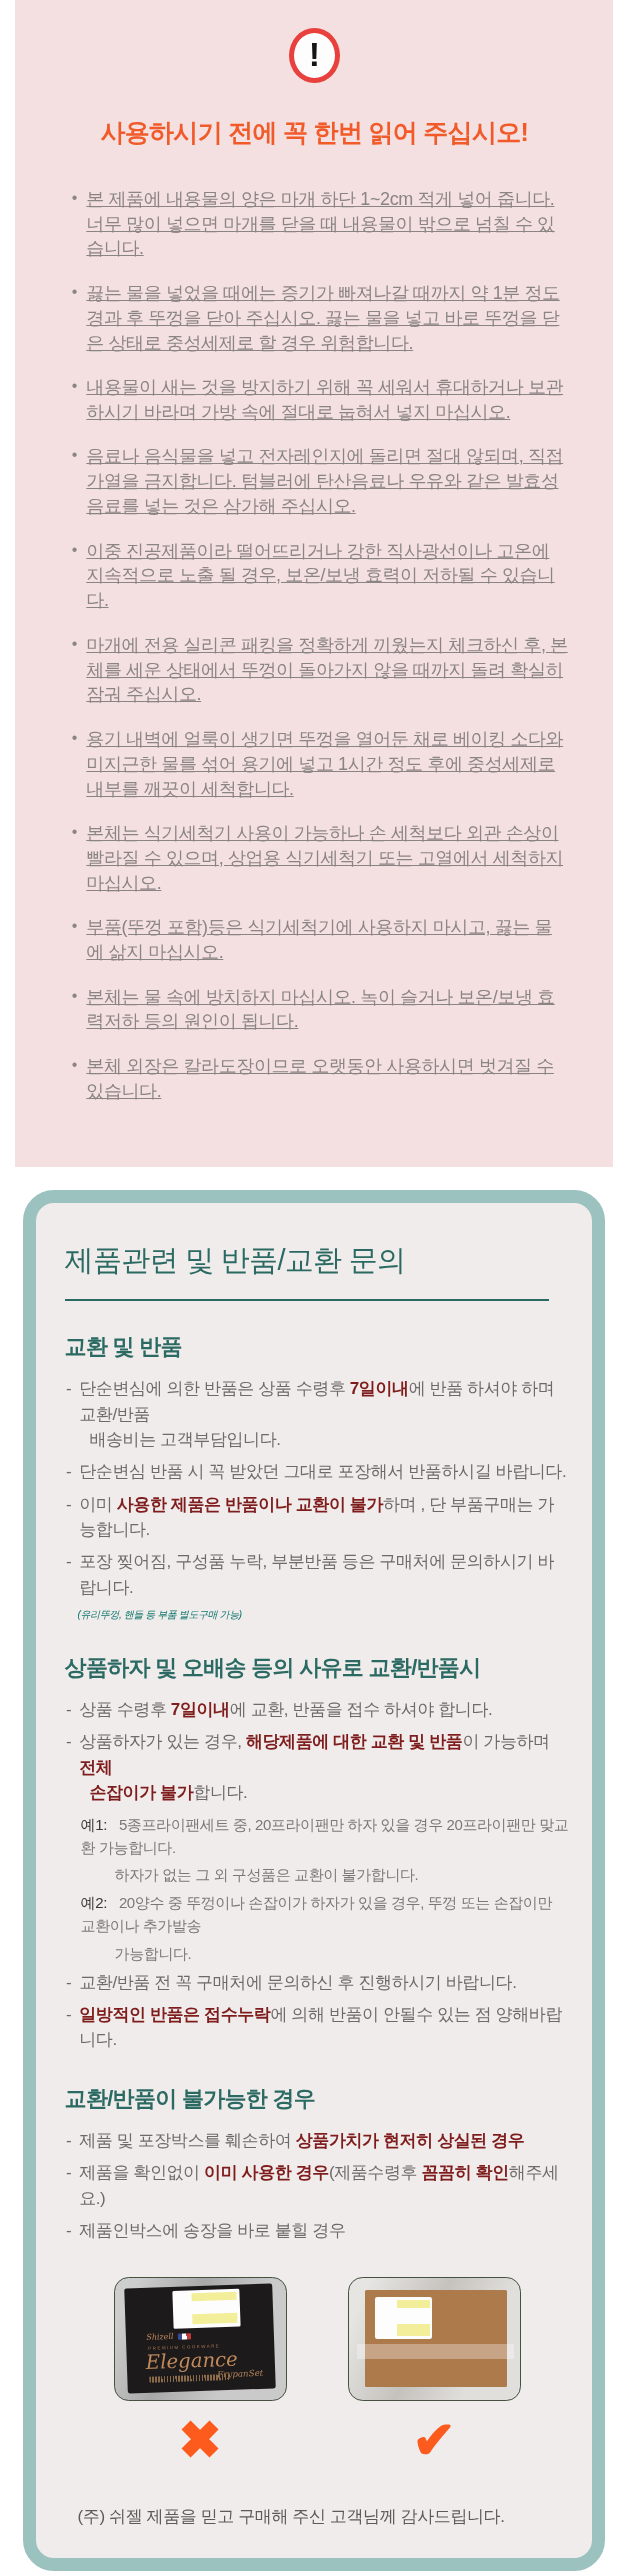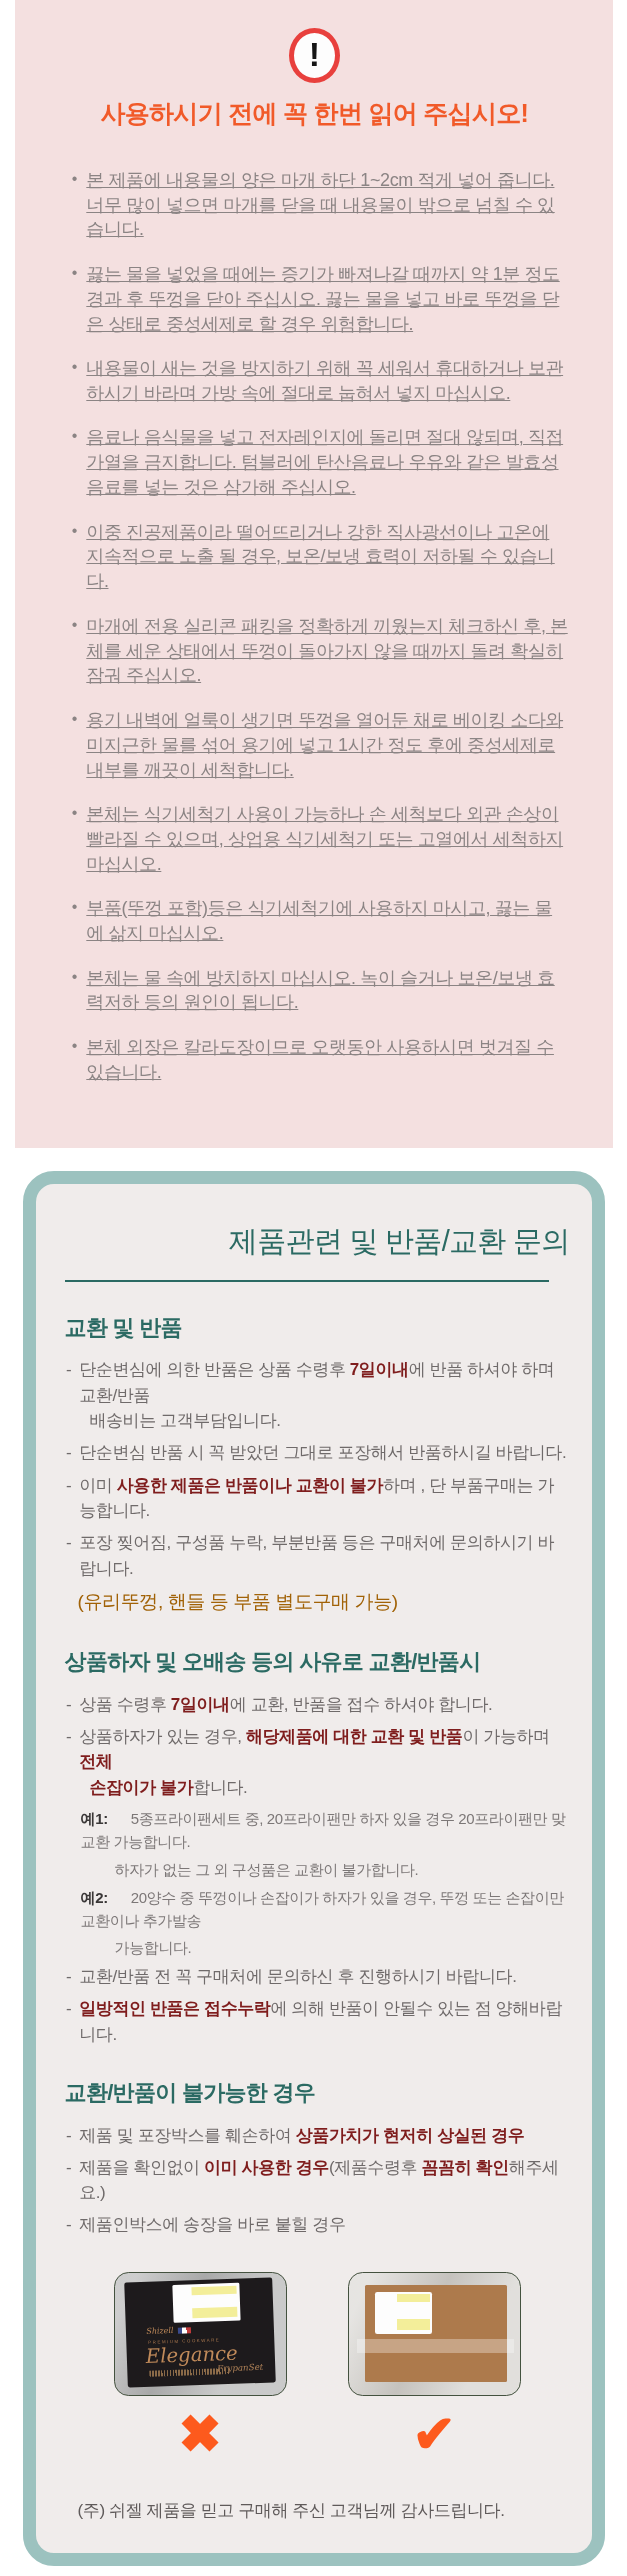--- a/index.html
+++ b/index.html
@@ -5,41 +5,41 @@
   html,body{margin:0;padding:0;background:#ffffff;}
   body{width:627px;font-family:"Liberation Sans", sans-serif;}
   .page{width:627px;position:relative;}
 
   
   .warning-section{margin-left:15.3px;width:598px;background:#f4e0e0;
     padding:20.4px 0 44px 0;box-sizing:border-box;}
   .alert-icon{width:41px;height:45px;border:5.1px solid #e8403d;border-radius:50%;
     background:#fdfdfd;margin:7.3px auto 0;display:flex;align-items:center;justify-content:center;}
   .alert-icon .excl{font-weight:bold;font-size:34px;color:#151515;line-height:1;transform:translateY(-0.7px);}
-  .warning-title{margin-top:14px;text-align:center;color:#f15a29;font-weight:bold;font-size:25px;letter-spacing:-0.7px;}
+  .warning-title{margin-top:33px;text-align:center;color:#f15a29;font-weight:bold;font-size:25px;letter-spacing:-0.7px;}
   ul.warning-list{list-style:none;margin:38px 44px 0 55px;padding:0;}
   ul.warning-list li{position:relative;padding-left:16px;color:#8b8484;font-size:18px;
     line-height:1.38;margin-bottom:19.7px;letter-spacing:-0.4px;text-decoration:underline;}
   ul.warning-list li::before{content:"•";position:absolute;left:1.5px;top:0;color:#8b8484;font-size:16px;}
 
   
   .inquiry-box{margin:23px 22.6px 0 22.6px;width:582px;box-sizing:border-box;
     border:13px solid #9cc2bf;border-radius:31px;background:#f0eceb;
     padding:38px 22px 28px 29px;}
-  .inquiry-title{color:#2b6a63;font-size:29px;letter-spacing:-0.7px;font-weight:normal;text-align:right;}
+  .inquiry-title{color:#2b6a63;font-size:29px;letter-spacing:-0.7px;font-weight:normal;}
   .inquiry-underline{border:none;border-top:2.2px solid #2b6a63;margin:17.5px 0 0 0;width:96%;}
   .group-heading{color:#2b6a63;font-size:22px;font-weight:bold;letter-spacing:-0.7px;margin:31px 0 14.6px 0;}
   .items{color:#6f6a6a;font-size:17px;letter-spacing:-0.4px;}
   .items .item{position:relative;padding-left:14.6px;line-height:1.5;margin-bottom:6.6px;}
   .items .item::before{content:"-";position:absolute;left:1.5px;top:0;}
   .items .cont{padding-left:10.2px;line-height:1.5;}
   .items .b{color:#7f1d1d;font-weight:bold;}
-  .items .note{font-size:19px;color:#a16207;margin:0 0 7.3px 13px;line-height:1.5;}
+  .items .note{font-size:10px;color:#0f766e;margin:0 0 7.3px 13px;line-height:1.5;font-style:italic;}
   .items .example{margin:1.5px 0 4.4px 16px;font-size:15px;color:#7c7777;line-height:1.55;}
-  .items .exlabel{color:#3a3737;font-weight:bold;margin-right:23px;}
+  .items .exlabel{color:#3a3737;font-weight:normal;margin-right:12px;}
   .items .exline{padding-left:34px;line-height:1.55;}
 
   
   .photo-row{display:flex;justify-content:center;gap:61px;margin-top:34px;}
   .photo{width:173px;height:124px;border-radius:14.6px;border:1.5px solid #44523f;
     position:relative;overflow:hidden;box-sizing:border-box;}
   .photo.bad{background:#b3b3b3;
     background-image:linear-gradient(115deg, rgba(255,255,255,.35) 10%, rgba(0,0,0,.06) 40%, rgba(255,255,255,.3) 70%);}
   .photo.good{background:#cdcac5;
     background-image:linear-gradient(115deg, rgba(255,255,255,.5) 10%, rgba(0,0,0,.04) 45%, rgba(255,255,255,.4) 75%);}

